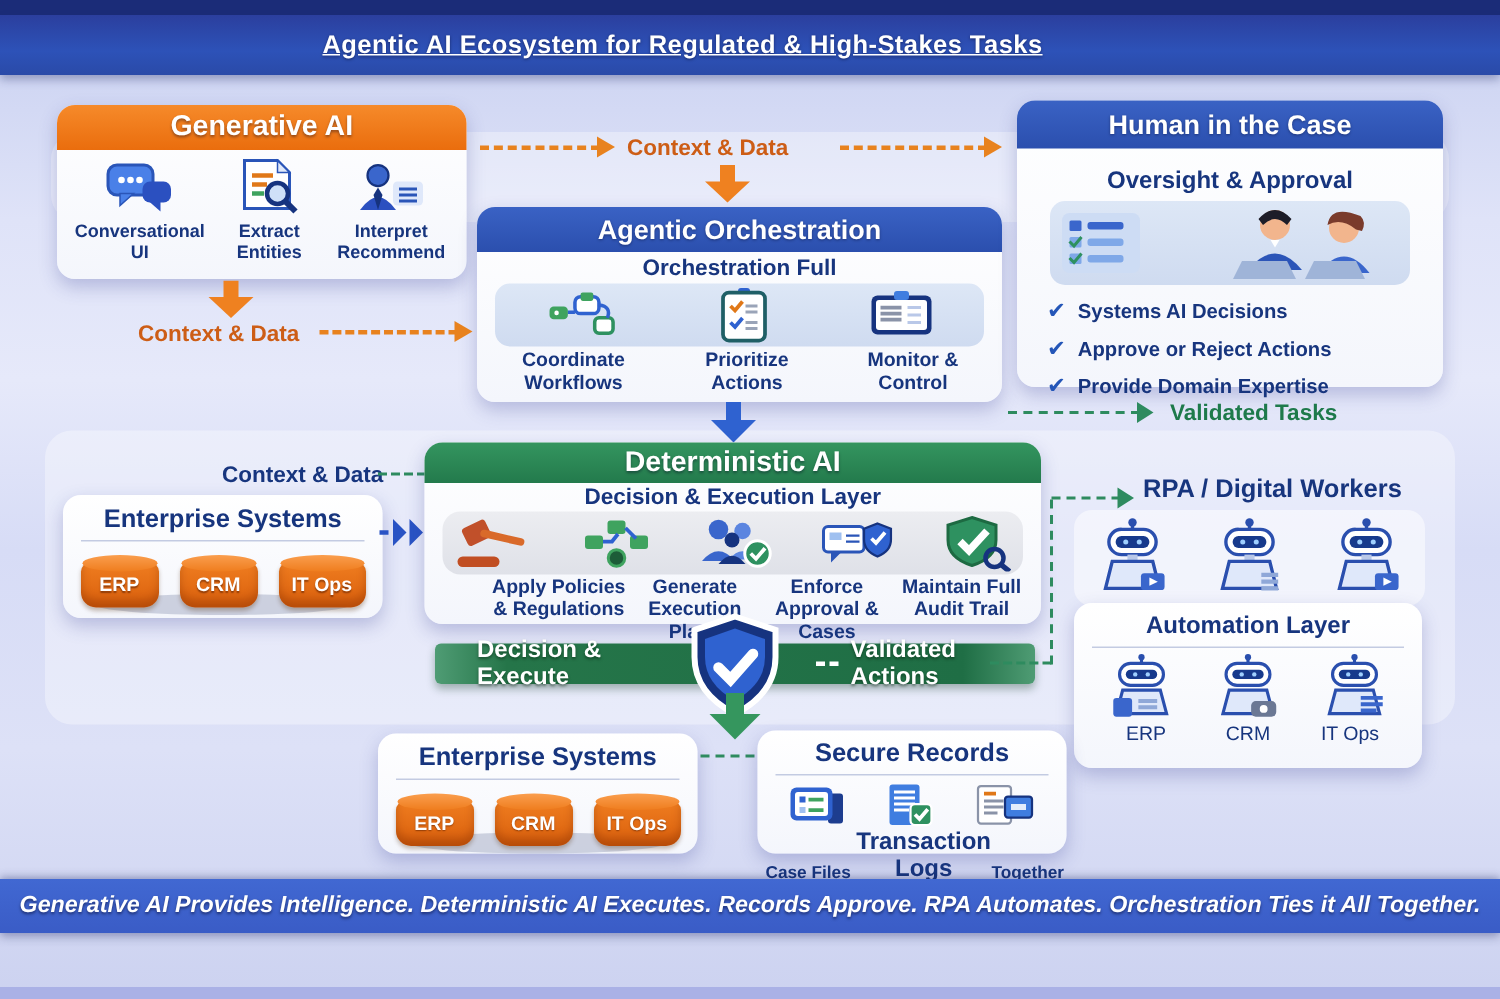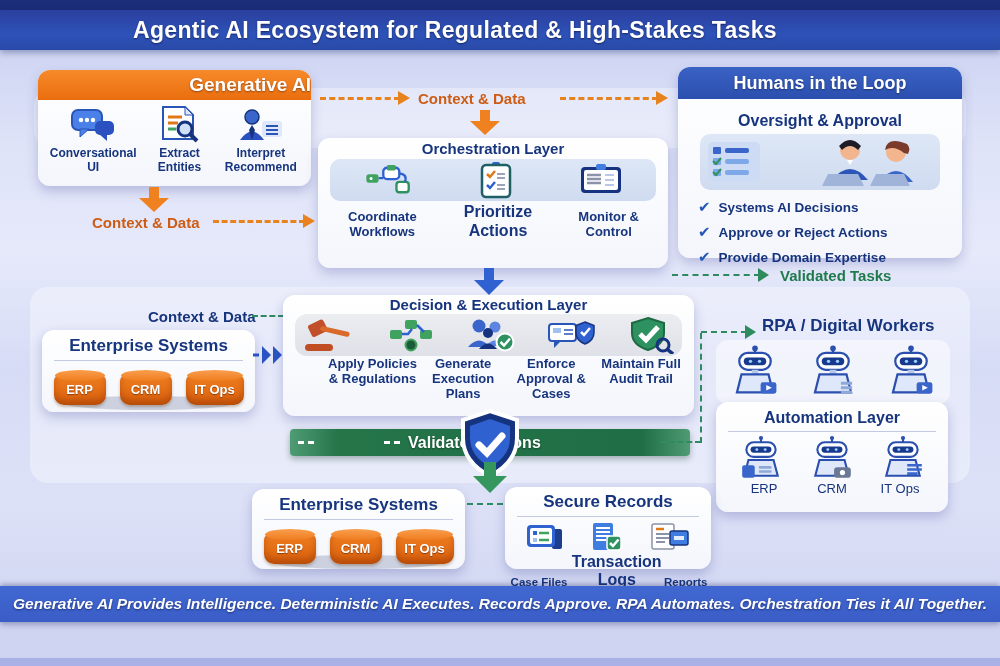--- a/index.html
+++ b/index.html
@@ -14,40 +14,40 @@
     background:rgba(255,255,255,0.35); border-radius:18px;
   }
   
   .top-navy { left:0; top:0; width:1000px; height:12px; background:#1b2c78; }
   .title-bar {
     left:0; top:10px; width:1000px; height:40px;
     background:linear-gradient(180deg,#2b3f9e 0%,#2d52b8 60%,#2a4aa8 100%);
     display:flex; align-items:center; justify-content:center;
     box-shadow:0 3px 6px rgba(30,40,100,.35);
   }
-  .title-bar span { color:#fff; font-size:23px; font-weight:bold; letter-spacing:.3px; transform:translateX(-45px); text-shadow:0 1px 2px rgba(0,0,30,.5); }
+  .title-bar span { color:#fff; font-size:17px; font-weight:bold; letter-spacing:.3px; transform:translateX(-45px); text-shadow:0 1px 2px rgba(0,0,30,.5);text-decoration:underline; }
   .footer-bar {
     left:0; top:586px; width:1000px; height:36px;
     background:linear-gradient(180deg,#4168d2 0%,#3a5cc6 100%);
     display:flex; align-items:center; justify-content:center;
     box-shadow:0 -2px 5px rgba(30,40,100,.3), 0 3px 6px rgba(30,40,100,.3);
   }
   .footer-bar span { color:#fff; font-size:15.5px; font-weight:bold; font-style:italic; text-shadow:0 1px 2px rgba(0,0,30,.5); }
   .bottom-strip { left:0; top:658px; width:1000px; height:8px; background:#aab1e6; }
 
   
   .card {
     background:linear-gradient(180deg,#ffffff 0%,#f4f6fc 100%);
     border-radius:12px; box-shadow:0 5px 12px rgba(60,70,150,.28);
   }
   .hdr {
     border-radius:12px 12px 0 0; display:flex; align-items:center; justify-content:center;
     color:#fff; font-weight:bold; text-shadow:0 1px 2px rgba(0,0,30,.4);
   }
-  .hdr-orange { background:linear-gradient(180deg,#f68a2a 0%,#ea6d0d 100%);justify-content:flex-end; }
+  .hdr-orange { background:linear-gradient(180deg,#f68a2a 0%,#ea6d0d 100%); }
   .hdr-blue   { background:linear-gradient(180deg,#3a62c4 0%,#2b4fae 100%); }
   .hdr-green  { background:linear-gradient(180deg,#34955f 0%,#237a4c 100%); }
 
   .navy  { color:#17357e; }
   .orange-txt { color:#cd5d16; }
   .green-txt  { color:#1e7a4b; }
 
   .icon-row { display:flex; justify-content:space-around; align-items:flex-end; }
   .lbl { font-weight:bold; color:#17357e; text-align:center; line-height:1.15; }
 
@@ -150,21 +150,24 @@
 <div class="abs ah-r o" style="left:398px; top:91px;"></div>
 <div class="abs orange-txt" style="left:418px; top:90px; font-size:15px; font-weight:bold;">Context &amp; Data</div>
 <div class="abs dash-o" style="left:560px; top:97px; width:98px;"></div>
 <div class="abs ah-r o" style="left:656px; top:91px;"></div>
 <svg class="abs" width="34" height="26" style="left:468px; top:110px;">
   <rect x="12" y="0" width="10" height="12" fill="#ef8120"></rect>
     <path d="M2 11 h30 l-15 14 z" fill="#ef8120"></path>
 </svg>
 
 <div class="abs card" style="left:318px; top:138px; width:350px; height:130px;">
-  <div class="lbl" style="font-size:15px; margin-top:2px;">Orchestration Layer</div>
+  <div class="hdr hdr-blue" style="height:30px; font-size:18px;">
+    <span>Agentic Orchestration</span>
+  </div>
+  <div class="lbl" style="font-size:15px; margin-top:2px;">Orchestration Full</div>
   <div class="band icon-row" style="margin:2px 12px; height:42px; align-items:center;">
     <svg width="50" height="32" viewBox="0 0 50 34">
       <rect x="2" y="11" width="13" height="9" rx="3" fill="#3fa35f"></rect>
         <circle cx="7" cy="15.5" r="1.6" fill="#fff"></circle>
       <rect x="20" y="4" width="17" height="12" rx="4" fill="#fff" stroke="#2f62d0" stroke-width="2.5"></rect>
       <rect x="24" y="1" width="9" height="6" rx="1.5" fill="#3fa35f"></rect>
       <rect x="34" y="19" width="13" height="11" rx="3" fill="#fff" stroke="#2e9160" stroke-width="2.5"></rect>
       <path d="M15 15 h5 M37 10 q9 1 6 9" stroke="#2f62d0" stroke-width="2.5" fill="none"></path>
     </svg>
     <svg width="34" height="38" viewBox="0 0 34 38">
@@ -177,28 +180,28 @@
     <svg width="44" height="32" viewBox="0 0 44 32">
       <rect x="2" y="3" width="40" height="26" rx="4" fill="#16337f"></rect>
       <rect x="5" y="6" width="34" height="20" rx="2" fill="#fff"></rect>
       <rect x="17" y="0" width="10" height="6" rx="2" fill="#3f7de0"></rect>
       <path d="M8 11 h14 M8 15 h14 M8 19 h14" stroke="#8a93a8" stroke-width="2.5"></path>
       <path d="M26 11 h9 M26 16 h9 M26 21 h9" stroke="#b9c8e8" stroke-width="2"></path>
     </svg>
   </div>
   <div class="icon-row" style="padding:0 4px;">
     <div class="lbl" style="font-size:13px; width:100px;">Coordinate Workflows</div>
-    <div class="lbl" style="font-size:16px; width:90px;">Prioritize Actions</div>
+    <div class="lbl" style="font-size:13px; width:90px;">Prioritize Actions</div>
     <div class="lbl" style="font-size:13px; width:90px;">Monitor &amp; Control</div>
   </div>
 </div>
 
 <div class="abs card" style="left:678px; top:67px; width:284px; height:191px;">
   <div class="hdr hdr-blue" style="height:32px; font-size:18px;">
-    <span>Humans in the Loop</span>
+    <span>Human in the Case</span>
   </div>
   <div class="lbl" style="font-size:16px; margin-top:13px;">Oversight &amp; Approval</div>
   <div class="band" style="margin:4px 22px; height:56px; position:relative;">
     <svg width="240" height="56" viewBox="0 0 240 56">
       <rect x="8" y="8" width="52" height="40" rx="5" fill="#cddcf4"></rect>
       <rect x="13" y="13" width="8" height="7" rx="1" fill="#3a66cc"></rect>
         <rect x="25" y="14" width="24" height="5" rx="2" fill="#3a66cc"></rect>
       <rect x="13" y="24" width="8" height="7" rx="1" fill="#7fa8e8"></rect>
         <rect x="25" y="25" width="24" height="5" rx="2" fill="#7fa8e8"></rect>
       <path d="M13 27 l3 3 l5 -6" stroke="#2e9160" stroke-width="2" fill="none"></path>
@@ -268,20 +271,23 @@
       </div>
   </div>
 </div>
 <svg class="abs" width="34" height="22" style="left:252px; top:344px;">
   <path d="M1 11 h6" stroke="#2953c4" stroke-width="3"></path>
   <path d="M10 2 l9 9 l-9 9 z" fill="#2953c4"></path>
   <path d="M21 2 l9 9 l-9 9 z" fill="#2953c4"></path>
 </svg>
 
 <div class="abs card" style="left:283px; top:295px; width:411px; height:121px;">
+  <div class="hdr hdr-green" style="height:27px; font-size:19px;">
+    <span>Deterministic AI</span>
+  </div>
   <div class="lbl" style="font-size:15px; margin-top:1px;">Decision &amp; Execution Layer</div>
   <div class="band-gray icon-row" style="margin:1px 12px; height:42px; align-items:center; padding:0 8px; justify-content:space-between;">
     <svg width="52" height="34" viewBox="0 0 52 34">
       <rect x="6" y="4" width="17" height="13" rx="2.5" fill="#c1502a" transform="rotate(-26 14 10)"></rect>
       <rect x="17" y="11" width="30" height="5" rx="2.5" fill="#d96a2a" transform="rotate(13 32 13)"></rect>
       <rect x="2" y="26" width="28" height="7" rx="3.5" fill="#c14e22"></rect>
     </svg>
     <svg width="46" height="34" viewBox="0 0 46 34">
       <rect x="2" y="12" width="12" height="9" rx="2" fill="#3fa35f"></rect>
       <rect x="17" y="2" width="12" height="9" rx="2" fill="#3fa35f"></rect>
@@ -316,20 +322,21 @@
   </div>
   <div style="display:flex; padding:0 8px; justify-content:space-between;">
     <div class="lbl" style="font-size:13px; width:110px;margin-left:34px;">Apply Policies &amp; Regulations</div>
     <div class="lbl" style="font-size:13px; width:100px;">Generate Execution Plans</div>
     <div class="lbl" style="font-size:13px; width:104px;">Enforce Approval &amp; Cases</div>
     <div class="lbl" style="font-size:13px; width:104px;">Maintain Full Audit Trail</div>
   </div>
 </div>
 
 <div class="abs banner" style="left:290px; top:429px; width:400px; height:27px;">
+  <span style="margin-left:28px;">Decision &amp; Execute</span>
   <div class="wdash"></div>
   <div style="width:54px;"></div>
   <div class="wdash"></div>
   <span>Validated Actions</span>
 </div>
 <svg class="abs" width="66" height="74" viewBox="0 0 66 74" style="left:457px; top:408px;">
   <path d="M33 3 L60 12 v18 q0 24 -27 38 q-27 -14 -27 -38 V12 Z" fill="#16337f" stroke="#fff" stroke-width="4"></path>
   <path d="M33 11 L53 18 v12 q0 18 -20 29 q-20 -11 -20 -29 V18 Z" fill="#2f62d0"></path>
   <path d="M22 37 l8 8 l15 -17" stroke="#fff" stroke-width="7" fill="none" stroke-linecap="round"></path>
 </svg>
@@ -467,20 +474,20 @@
       <rect x="2" y="1" width="22" height="25" rx="2" fill="#fff" stroke="#8a93a8" stroke-width="1.5"></rect>
       <path d="M6 6 h8" stroke="#e07818" stroke-width="2.5"></path>
       <path d="M6 11 h13 M6 15 h13 M6 19 h9" stroke="#8a93a8" stroke-width="2"></path>
       <rect x="20" y="8" width="18" height="14" rx="2" fill="#3f7de0" stroke="#16337f" stroke-width="1.5"></rect>
       <rect x="24" y="13" width="10" height="4" fill="#fff" opacity=".85"></rect>
     </svg>
   </div>
   <div class="icon-row" style="padding:0 2px;">
     <div class="lbl" style="font-size:11.5px; width:66px;">Case Files</div>
     <div class="lbl" style="font-size:16px; width:94px;">Transaction Logs</div>
-    <div class="lbl" style="font-size:11.5px; width:48px;">Reports</div>
+    <div class="lbl" style="font-size:11.5px; width:48px;">Together</div>
   </div>
 </div>
 
 <div class="abs footer-bar">
   <span>Generative AI Provides Intelligence.  Deterministic AI Executes.  Records Approve.  RPA Automates.  Orchestration Ties it All Together.</span>
 </div>
 <div class="abs bottom-strip"></div>
 
 </body></html>

